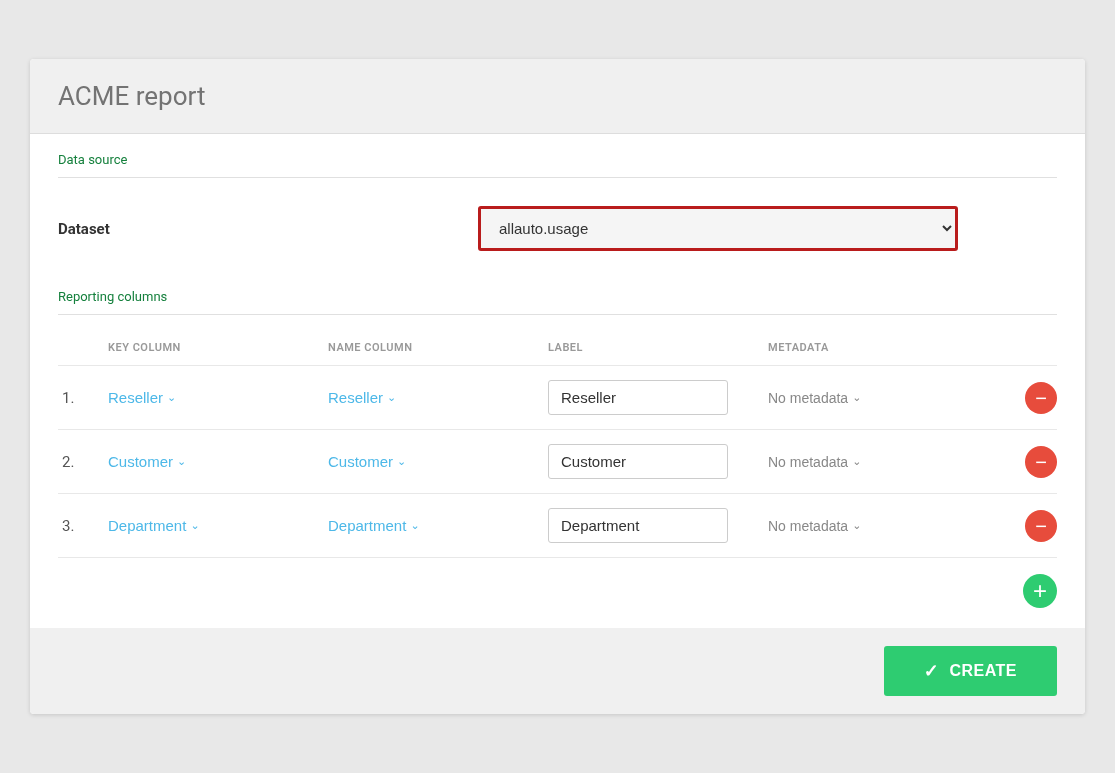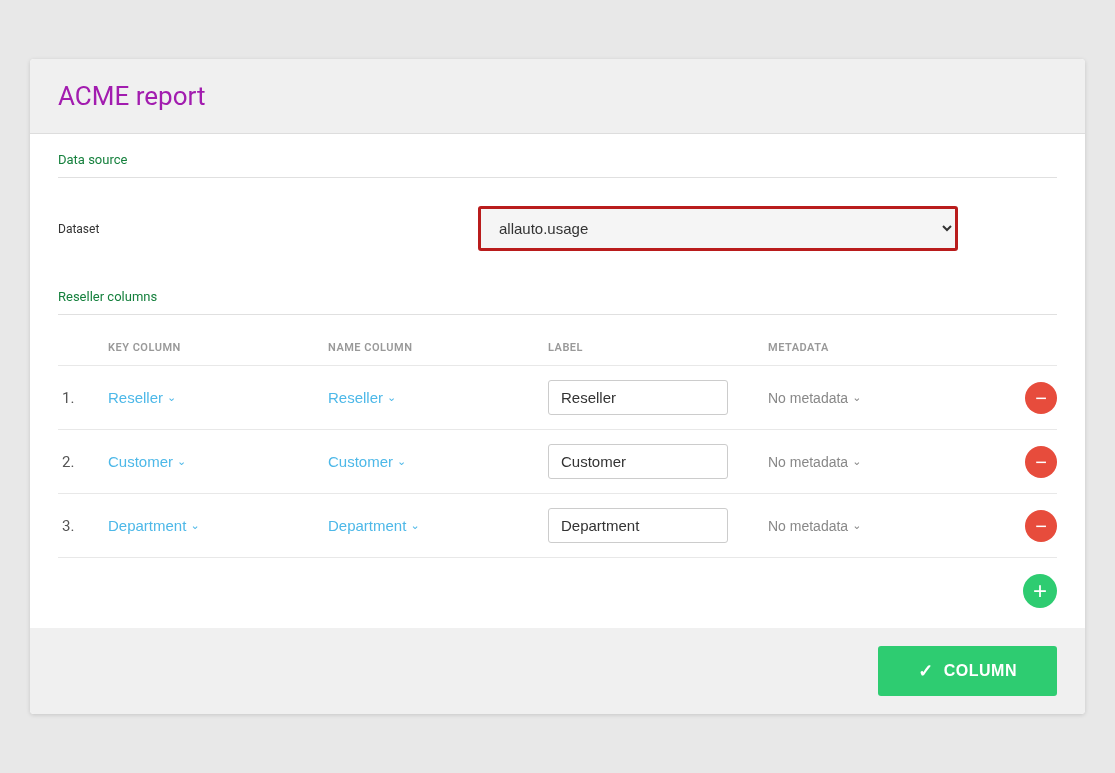--- a/index.html
+++ b/index.html
@@ -27,21 +27,21 @@
       overflow: hidden;
     }
 
     .card-header {
       background: #f0f0f0;
       padding: 22px 28px;
       border-bottom: 1px solid #ddd;
     }
 
     .card-header h1 {
-      color: #a21caf;
+      color: #737373;
       font-size: 26px;
       font-weight: 400;
     }
 
     .card-body {
       padding: 0 28px;
     }
 
     .section-title {
       font-size: 13px;
@@ -51,22 +51,22 @@
       margin-bottom: 18px;
     }
 
     .dataset-row {
       display: flex;
       align-items: center;
       padding: 10px 0 20px;
     }
 
     .dataset-label {
-      font-size: 12px;
-      font-weight: normal;
+      font-size: 15px;
+      font-weight: bold;
       color: #333;
       min-width: 120px;
     }
 
     .dataset-select {
       margin-left: 300px;
       flex: 1;
       max-width: 480px;
     }
 
@@ -237,21 +237,21 @@
       <span class="dataset-label">Dataset</span>
       <div class="dataset-select">
         <select>
           <option>allauto.usage</option>
           <option>allauto.sales</option>
           <option>allauto.inventory</option>
         </select>
       </div>
     </div>
 
-    <div class="section-title">Reseller columns</div>
+    <div class="section-title">Reporting columns</div>
 
     <div class="columns-header">
       <span class="col-num"></span>
       <span>KEY COLUMN</span>
       <span>NAME COLUMN</span>
       <span>LABEL</span>
       <span>METADATA</span>
       <span></span>
     </div>
 
@@ -319,16 +319,16 @@
       <button class="add-btn">
         <span>+</span>
       </button>
     </div>
 
   </div>
 
   <div class="card-footer">
     <button class="create-btn">
       <span class="check-icon">✓</span>
-      <span>COLUMN</span>
+      <span>CREATE</span>
     </button>
   </div>
 </div>
 
 </body></html>

